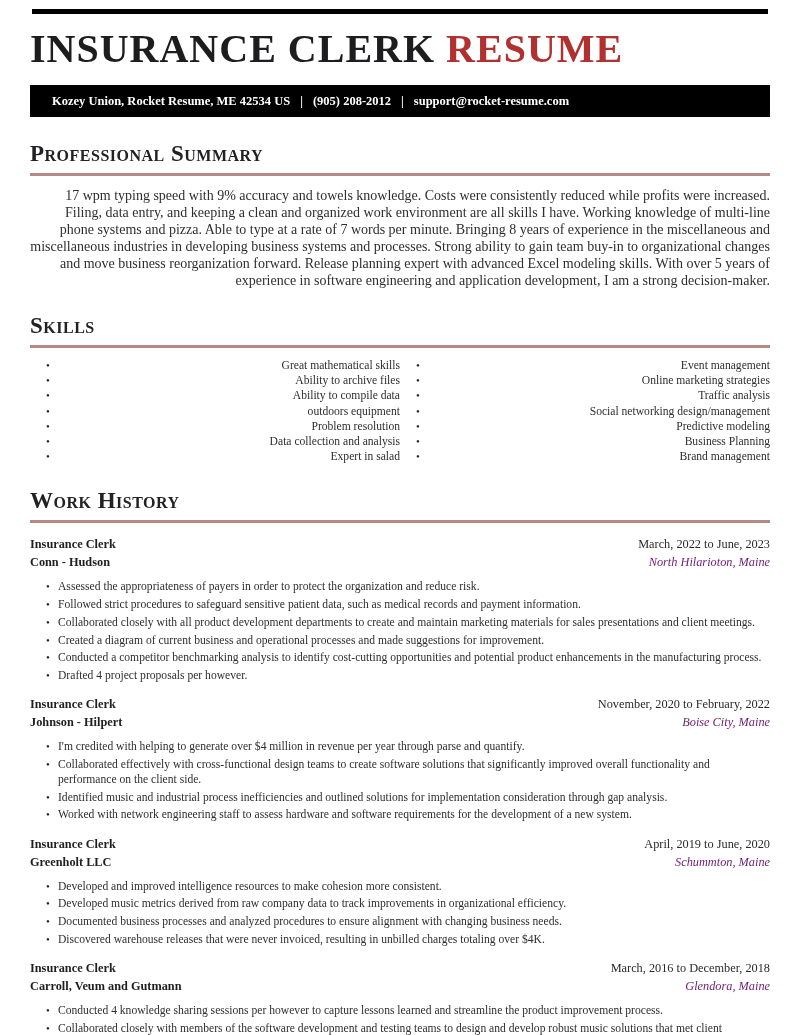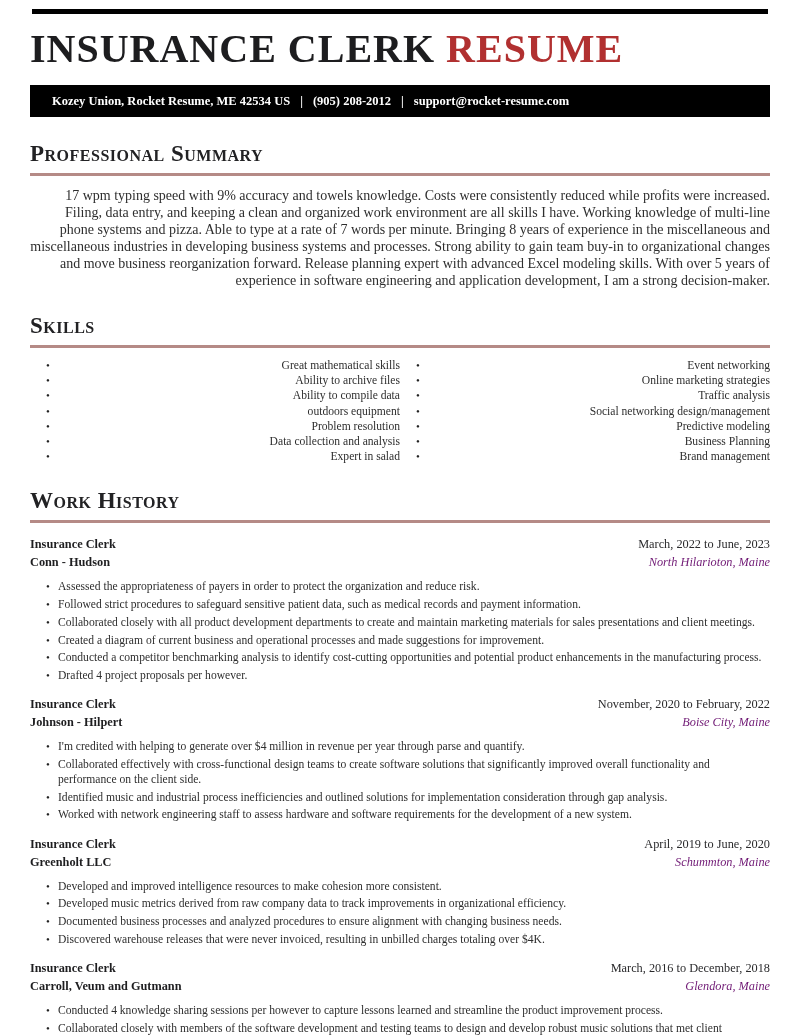--- a/index.html
+++ b/index.html
@@ -78,21 +78,21 @@
       <ul class="dotted" id="skills-left">
           <li>Great mathematical skills</li>
           <li>Ability to archive files</li>
           <li>Ability to compile data</li>
           <li>outdoors equipment</li>
           <li>Problem resolution</li>
           <li>Data collection and analysis</li>
           <li>Expert in salad</li>
         </ul>
       <ul class="dotted" id="skills-right">
-          <li>Event networking</li>
+          <li>Event management</li>
           <li>Online marketing strategies</li>
           <li>Traffic analysis</li>
           <li>Social networking design/management</li>
           <li>Predictive modeling</li>
           <li>Business Planning</li>
           <li>Brand management</li>
         </ul>
     </div>
   </section>
 

